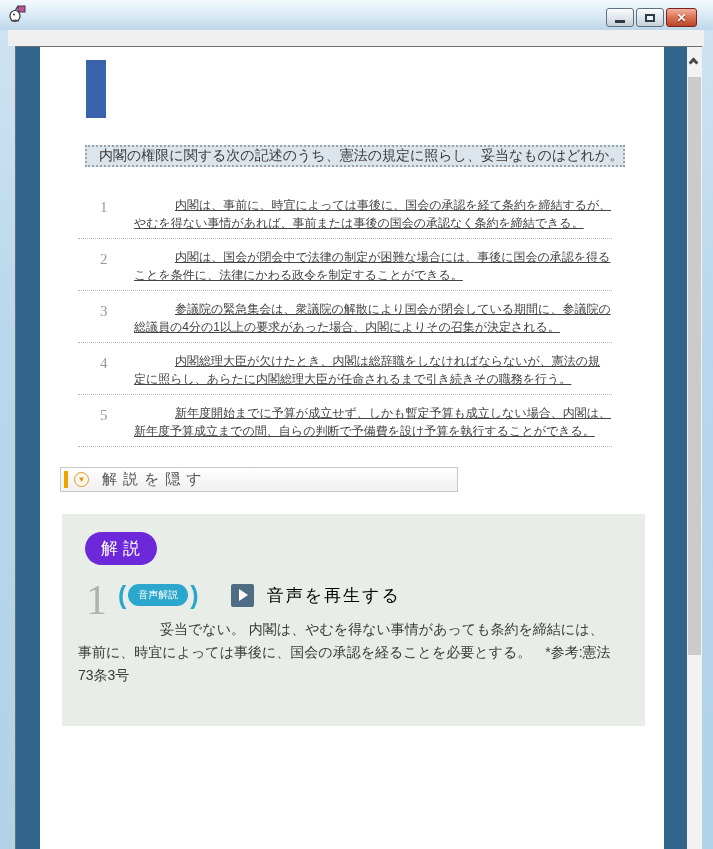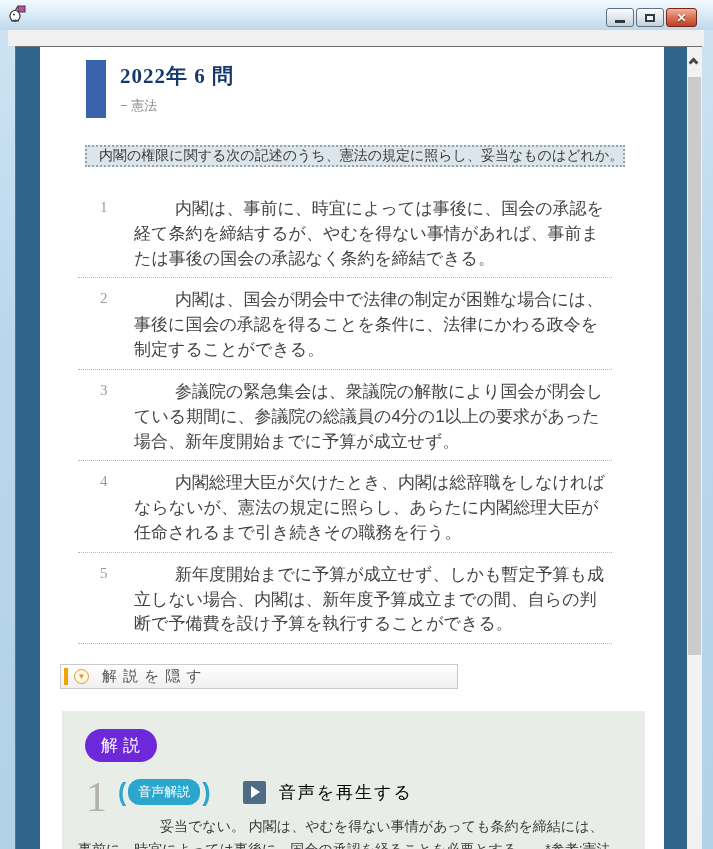--- a/index.html
+++ b/index.html
@@ -67,21 +67,21 @@
     white-space: nowrap; overflow: hidden;
   }
 
   
   .options { margin: 30px 0 0 38px; width: 534px; }
   .option { position: relative; padding-bottom: 6px; margin-bottom: 10px; border-bottom: 1px dotted #b8b8b8; }
   .option-num {
     position: absolute; left: 22px; top: 2px;
     font-family: "Liberation Serif", serif; font-size: 15px; color: #9a9a9a;
   }
-  .option-text { padding-left: 56px; text-indent: 41px; font-size: 17px; line-height: 1.46; color: #434343; }
+  .option-text { padding-left: 56px; text-indent: 41px; font-size: 12px; line-height: 1.46; color: #434343; text-decoration: underline; }
 
   
   .toggle-bar {
     margin: 20px 0 0 20px; width: 398px; height: 25px;
     border: 1px solid #c9c9c9; background: linear-gradient(180deg, #ffffff, #efefef);
     display: flex; align-items: center; cursor: pointer;
   }
   .toggle-orange-bar { width: 4px; height: 17px; background: #f2a200; margin-left: 3px; }
   .toggle-circle {
     width: 15px; height: 15px; border: 1px solid #e09a28; border-radius: 50%;
@@ -101,21 +101,21 @@
     font-size: 17px; letter-spacing: 5px; padding: 5px 12px 5px 16px; border-radius: 17px;
   }
   .exp-item { position: relative; margin-top: 16px; }
   .exp-num {
     position: absolute; left: 8px; top: -2px;
     font-family: "Liberation Serif", serif; font-size: 42px; color: #b2b2aa; line-height: 1;
   }
   .audio-row { display: flex; align-items: center; margin-left: 40px; height: 28px; }
   .audio-paren { color: #2ba6cd; font-size: 25px; font-weight: bold; line-height: 1; transform: scaleY(1.05); }
   .audio-pill {
-    background: #2ba6cd; color: #ffffff; font-size: 13px;
+    background: #2ba6cd; color: #ffffff; font-size: 10px;
     padding: 4px 10px; border-radius: 12px; margin: 0 2px; white-space: nowrap;
   }
   .play-btn {
     width: 23px; height: 23px; background: #4e6c84; border-radius: 2px;
     margin-left: 32px; display: flex; align-items: center; justify-content: center; cursor: pointer;
   }
   .play-tri {
     width: 0; height: 0; margin-left: 2px;
     border-left: 9px solid #ffffff; border-top: 6px solid transparent; border-bottom: 6px solid transparent;
   }
@@ -145,42 +145,38 @@
       </div>
   </div>
 </div>
 <div class="menustrip"></div>
 
 <div class="viewport">
   <div class="page">
 
     <div class="q-header">
       <div class="q-header-bar"></div>
-      <div class="q-header-text">
-        <div class="q-title">2022年 6 問</div>
-        <div class="q-subject">− 憲法</div>
-      </div>
     </div>
 
     <div class="q-box">
       <span>内閣の権限に関する次の記述のうち、憲法の規定に照らし、妥当なものはどれか。</span>
     </div>
 
     <div class="options">
       <div class="option">
         <span class="option-num">1</span>
         <p class="option-text">内閣は、事前に、時宜によっては事後に、国会の承認を経て条約を締結するが、やむを得ない事情があれば、事前または事後の国会の承認なく条約を締結できる。</p>
       </div>
       <div class="option">
         <span class="option-num">2</span>
         <p class="option-text">内閣は、国会が閉会中で法律の制定が困難な場合には、事後に国会の承認を得ることを条件に、法律にかわる政令を制定することができる。</p>
       </div>
       <div class="option">
         <span class="option-num">3</span>
-        <p class="option-text">参議院の緊急集会は、衆議院の解散により国会が閉会している期間に、参議院の総議員の4分の1以上の要求があった場合、新年度開始までに予算が成立せず。</p>
+        <p class="option-text">参議院の緊急集会は、衆議院の解散により国会が閉会している期間に、参議院の総議員の4分の1以上の要求があった場合、内閣によりその召集が決定される。</p>
       </div>
       <div class="option">
         <span class="option-num">4</span>
         <p class="option-text">内閣総理大臣が欠けたとき、内閣は総辞職をしなければならないが、憲法の規定に照らし、あらたに内閣総理大臣が任命されるまで引き続きその職務を行う。</p>
       </div>
       <div class="option">
         <span class="option-num">5</span>
         <p class="option-text">新年度開始までに予算が成立せず、しかも暫定予算も成立しない場合、内閣は、新年度予算成立までの間、自らの判断で予備費を設け予算を執行することができる。</p>
       </div>
     </div>

